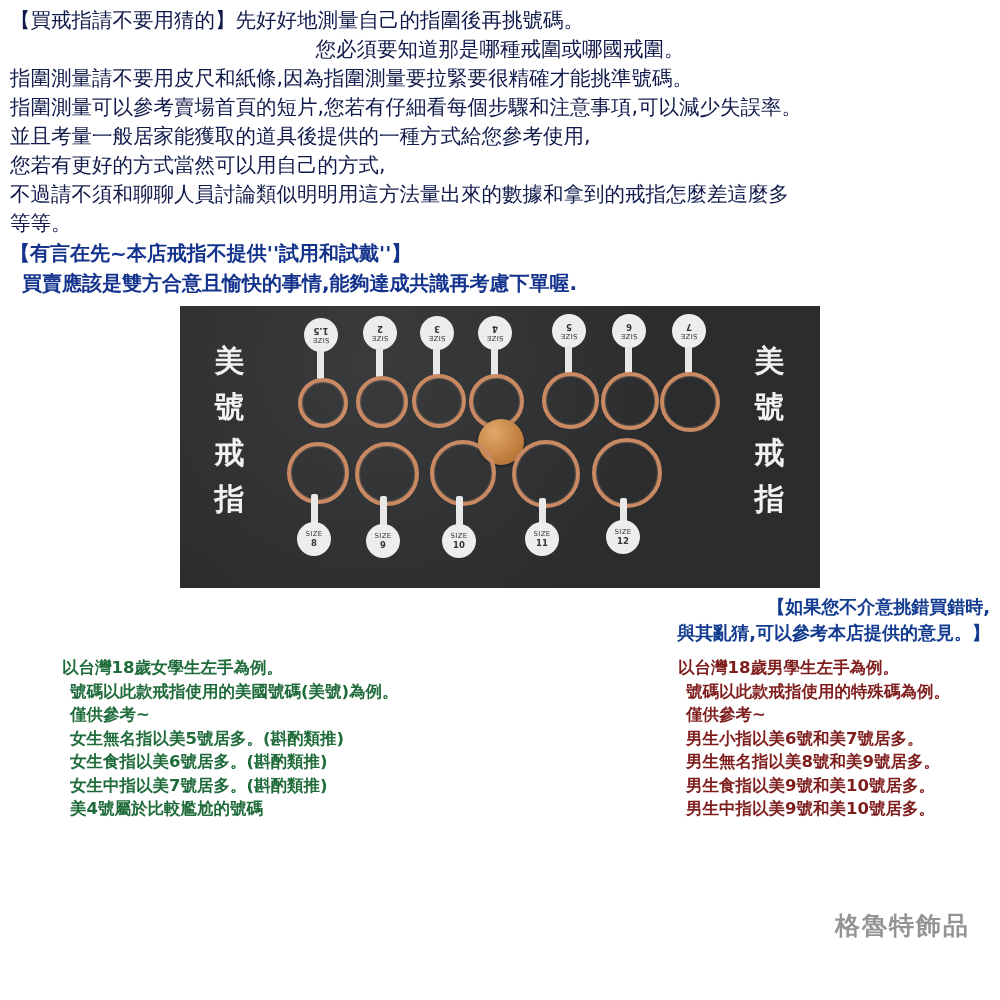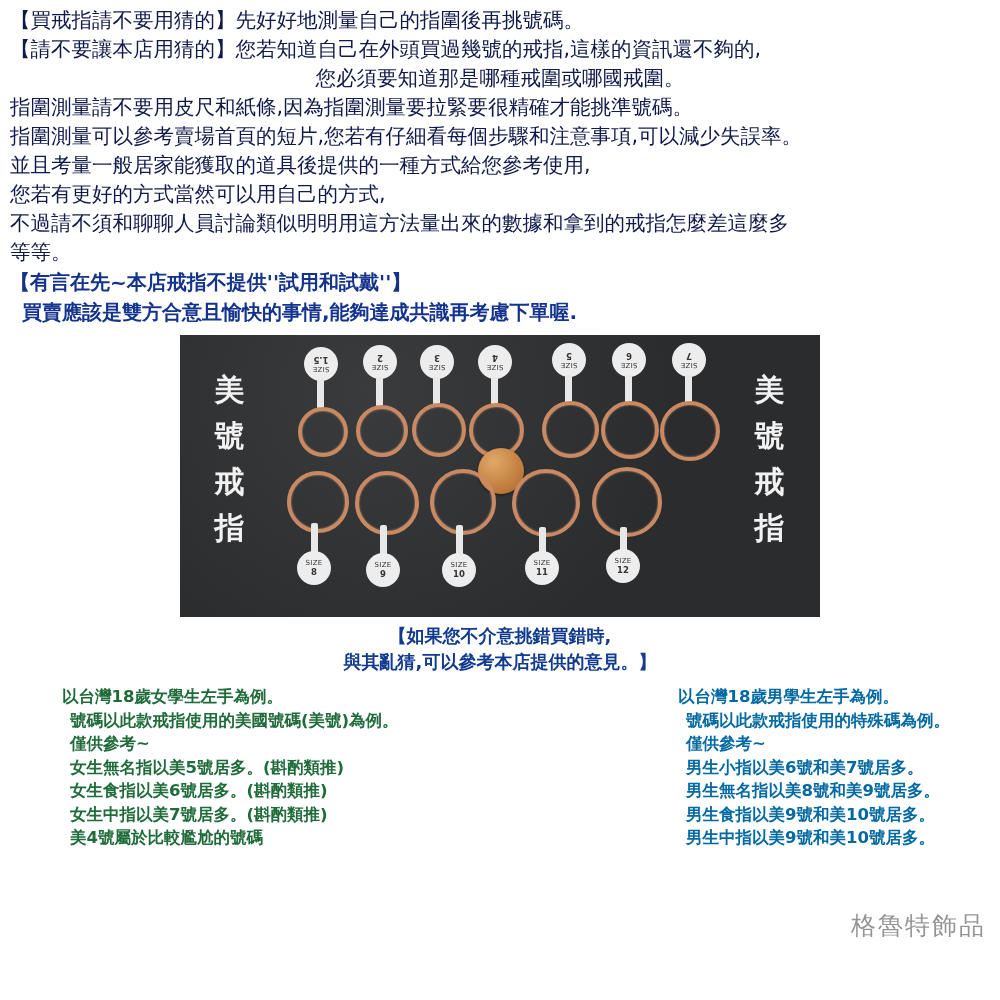--- a/index.html
+++ b/index.html
@@ -116,64 +116,63 @@
     border-radius: 50%;
     background: radial-gradient(circle at 35% 30%, #e0a96a 0%, #c27f3f 60%, #a3682f 100%);
     left: 298px;
     top: 113px;
     box-shadow: 0 1px 3px rgba(0,0,0,.5);
   }
 
   
   .caption {
     margin-top: 6px;
-    text-align: center;
+    text-align: right;
     color: #123b8f;
     font-size: 18px;
     line-height: 26px;
     font-weight: 600;
   }
 
   
   .cols {
     margin-top: 10px;
     display: flex;
     justify-content: space-between;
     padding: 0 40px 0 52px;
   }
   .col {
     font-size: 16.5px;
     line-height: 23.5px;
     font-weight: 600;
     white-space: nowrap;
   }
   .col.left { color: #1f6b3a; }
-  .col.right { color: #0369a1; margin-left: 45px; }
+  .col.right { color: #7f1d1d; margin-left: 45px; }
   .col .in1 { padding-left: 8px; }
   .col .in2 { padding-left: 16px; }
 
   .watermark {
     position: absolute;
-    right: 14px;
+    right: 30px;
     bottom: 6px;
     font-size: 25px;
-    font-weight: 400;
+    font-weight: 700;
     color: rgba(60,60,60,0.55);
     letter-spacing: 2px;
     font-family: "DejaVu Serif", "Liberation Serif", serif;
   }
 </style>
 </head>
 <body>
 
 <div class="page">
 
   <div class="notice">
     <div class="line">【買戒指請不要用猜的】先好好地測量自己的指圍後再挑號碼。</div>
-    <div class="line">【請不要讓本店用猜的】您若知道自己在外頭買過幾號的戒指,這樣的資訊還不夠的,</div>
     <div class="line center">您必須要知道那是哪種戒圍或哪國戒圍。</div>
     <div class="line">指圍測量請不要用皮尺和紙條,因為指圍測量要拉緊要很精確才能挑準號碼。</div>
     <div class="line">指圍測量可以參考賣場首頁的短片,您若有仔細看每個步驟和注意事項,可以減少失誤率。</div>
     <div class="line">並且考量一般居家能獲取的道具後提供的一種方式給您參考使用,</div>
     <div class="line">您若有更好的方式當然可以用自己的方式,</div>
     <div class="line">不過請不須和聊聊人員討論類似明明用這方法量出來的數據和拿到的戒指怎麼差這麼多</div>
     <div class="line">等等。</div>
   </div>
 
   <div class="blue-note">

